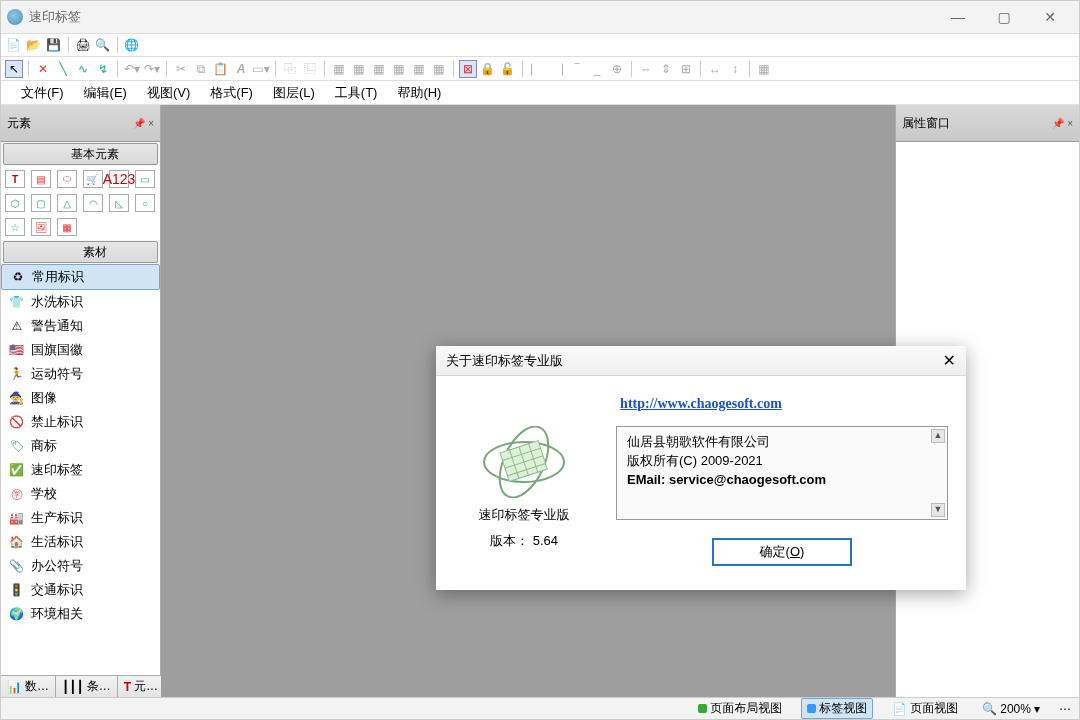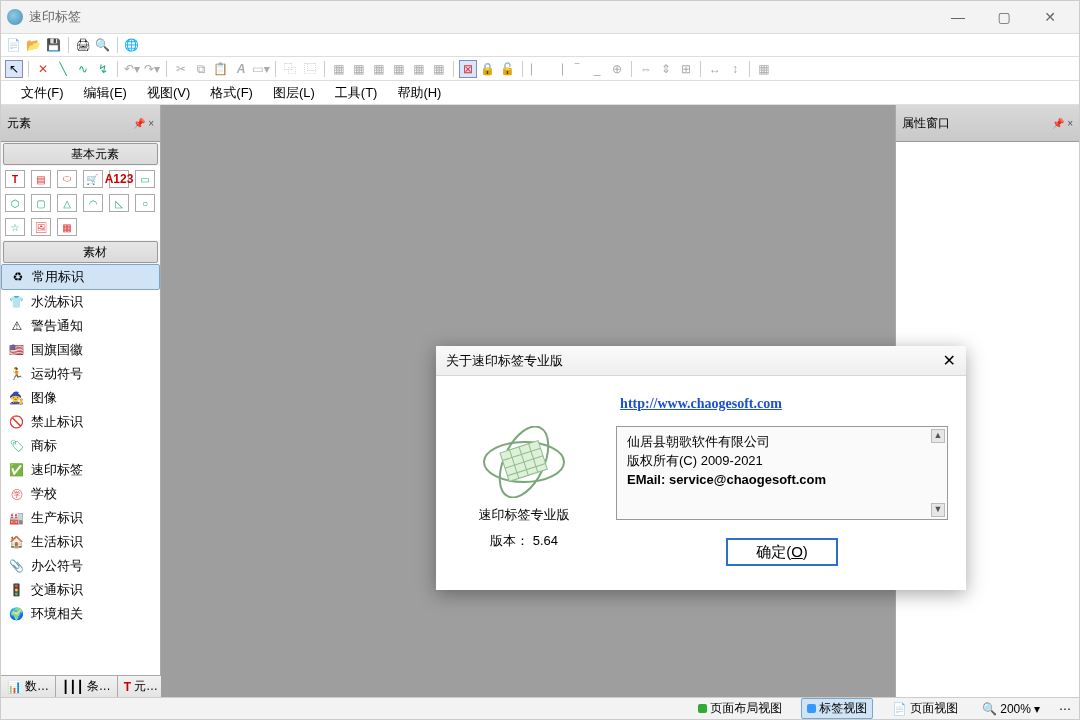--- a/index.html
+++ b/index.html
@@ -37,21 +37,21 @@
 .dlg-link { text-align: center; margin: 6px 0 14px; }
 .dlg-link a { color: #1a4fd6; text-decoration: underline; font-weight: bold; font-family: "Times New Roman", serif; font-size: 14px;}
 .dlg-row { display: flex; gap: 22px; }
 .dlg-logo { width: 140px; display: flex; flex-direction: column; align-items: center; gap: 8px; font-size: 13px; }
 .dlg-logo .logoimg { width: 90px; height: 72px; display: flex; align-items: center; justify-content: center; }
 .dlg-info { flex: 1; }
 .info-box { border: 1px solid #999; background: #fafafa; padding: 6px 10px 14px; height: 94px; position: relative; font-family: "SimSun", serif; line-height: 1.45; }
 .info-box .scroll-up, .info-box .scroll-down { position: absolute; right: 2px; width: 14px; height: 14px; background: #e6e6e6; border: 1px solid #bbb; font-size: 9px; display: flex; align-items: center; justify-content: center; color: #555;}
 .info-box .scroll-up { top: 2px; }
 .info-box .scroll-down { bottom: 2px; }
-.ok-btn { display: block; margin: 18px auto 0; width: 112px; height: 28px; border: 2px solid #2a72c4; background: #fff; color: #000; font-size: 15px; cursor: pointer; }
+.ok-btn { display: block; margin: 18px auto 0; width: 140px; height: 28px; border: 2px solid #2a72c4; background: #fff; color: #000; font-size: 13px; cursor: pointer; }
 .statusbar { height: 22px; background: #f3f3f3; border-top: 1px solid #ccc; display: flex; align-items: center; font-size: 12px; padding: 0 8px; gap: 10px; }
 .statusbar .right { margin-left: auto; display: flex; align-items: center; gap: 14px; }
 .sbtn { display: flex; align-items: center; gap: 3px; padding: 1px 5px; border-radius: 2px; cursor: pointer;}
 .sbtn.active { background: #d0e4f5; border: 1px solid #7aa7c7; }
 .dot { width: 9px; height: 9px; border-radius: 2px; }
 .u { text-decoration: underline; }
 </style>
 </head>
 <body>
 
@@ -141,21 +141,21 @@
       <div class="panel-head">
         <span>元素</span>
         <span class="pin">📌 ×</span>
       </div>
       <div class="sub-head">基本元素</div>
       <div class="element-icons">
         <div style="color:#c00;font-weight:bold;">T</div>
         <div>▤</div>
         <div>⬭</div>
         <div>🛒</div>
-        <div style="color:#c00;font-size:12px;font-weight:bold;">A123</div>
+        <div style="color:#c00;font-size:14px;">A123</div>
         <div style="color:#2a8;">▭</div>
         <div style="color:#2a8;">⬡</div>
         <div style="color:#2a8;">▢</div>
         <div style="color:#2a8;">△</div>
         <div style="color:#2a8;">◠</div>
         <div style="color:#2a8;">◺</div>
         <div style="color:#2a8;">○</div>
         <div style="color:#2a8;">☆</div>
         <div>🖼</div>
         <div>▦</div>

